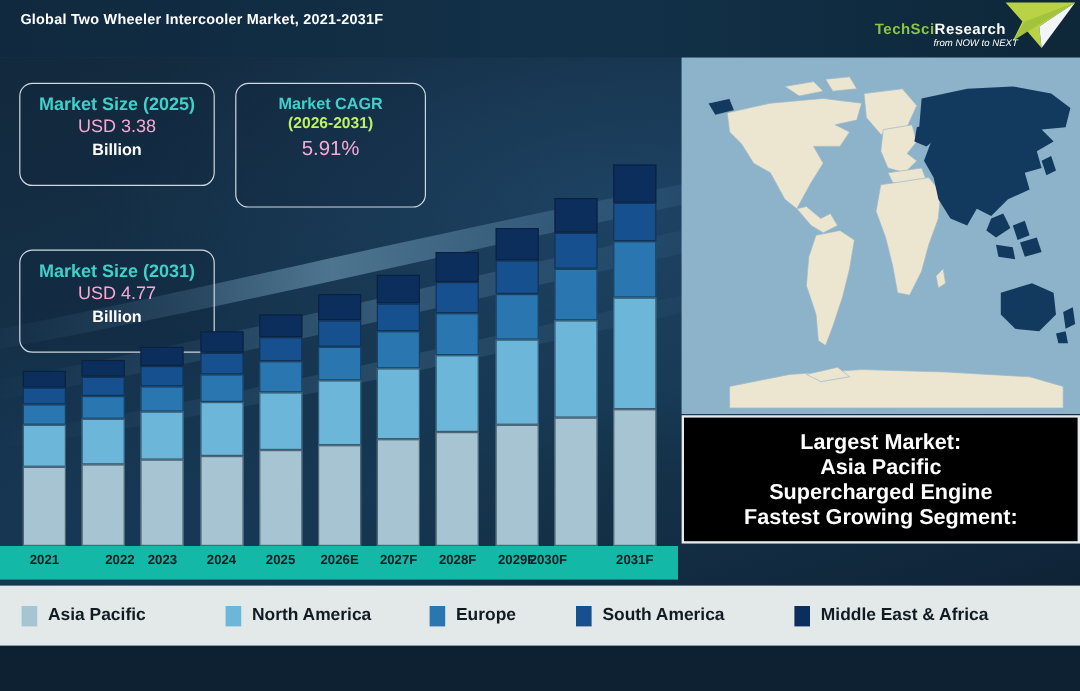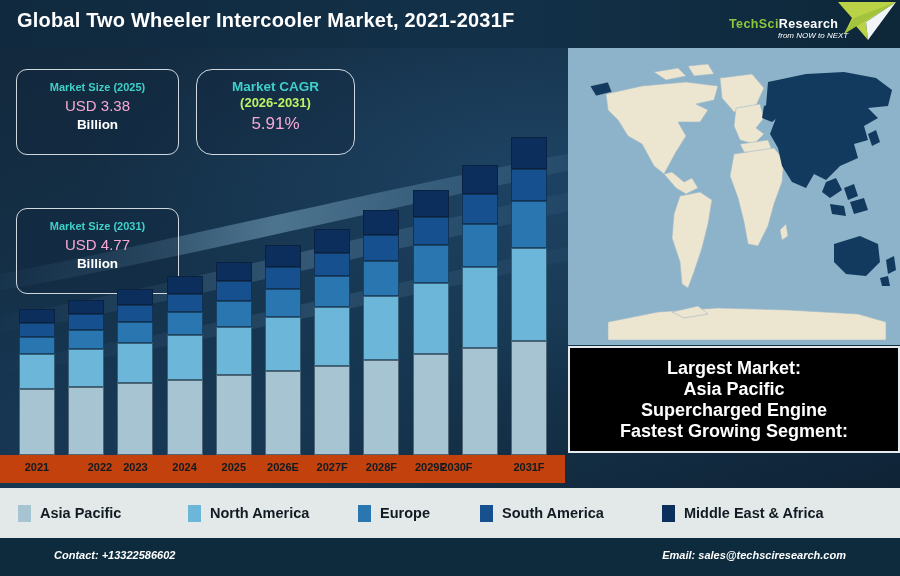--- a/index.html
+++ b/index.html
@@ -8,21 +8,21 @@
     width:900px;height:576px;overflow:hidden;
     font-family:"Liberation Sans", sans-serif;
     background:#0d2133;
   }
   #page{position:relative;width:900px;height:576px;overflow:hidden;background:#0d2133;}
 
   
   #header{position:absolute;left:0;top:0;width:900px;height:48px;
     background:linear-gradient(90deg,#10293e 0%,#123149 55%,#0e2739 100%);
     border-bottom:1px solid #1c3d56;}
-  #title{position:absolute;left:17px;top:9px;font-size:20px;font-weight:bold;color:#ffffff;
+  #title{position:absolute;left:17px;top:9px;font-size:12px;font-weight:bold;color:#ffffff;
     letter-spacing:.2px;white-space:nowrap;}
   
   #logo{position:absolute;right:0px;top:0px;width:182px;height:48px;overflow:hidden;}
   #logo svg{position:absolute;left:0;top:0;}
   .logo-txt{position:absolute;left:11px;top:17px;font-size:12.5px;font-weight:bold;
     letter-spacing:.4px;white-space:nowrap;font-family:"Liberation Sans",sans-serif;}
   .logo-txt .g{color:#8cc63e;}
   .logo-txt .w{color:#ffffff;}
   .logo-sub{position:absolute;left:60px;top:31px;font-size:8px;font-style:italic;color:#ffffff;
     white-space:nowrap;}
@@ -32,35 +32,35 @@
     background:
       radial-gradient(ellipse 620px 300px at 58% 28%, rgba(45,95,140,.38) 0%, rgba(45,95,140,0) 72%),
       radial-gradient(ellipse 500px 260px at 12% 88%, rgba(25,60,95,.45) 0%, rgba(25,60,95,0) 70%),
       linear-gradient(160deg,#13293d 0%,#143149 38%,#16364f 62%,#0f2336 100%);
     overflow:hidden;}
   .swoosh{position:absolute;pointer-events:none;}
 
   
   .infobox{position:absolute;border:1.4px solid #cfd8de;border-radius:11px;
     background:rgba(16,38,58,.30);text-align:center;box-sizing:border-box;}
-  .ib-head{color:#3fd0c9;font-size:11px;font-weight:bold;line-height:17px;}
+  .ib-head{color:#3fd0c9;font-size:15px;font-weight:bold;line-height:17px;}
   .ib-val{color:#f9a8d4;font-size:15px;font-weight:normal;line-height:20px;}
   .ib-unit{color:#ffffff;font-size:13.5px;font-weight:bold;line-height:18px;}
   #box-size2025{left:16px;top:69px;width:163px;height:86px;padding-top:9px;}
-  #box-cagr{left:196px;top:69px;width:159px;height:86px;padding-top:8px;border-radius:16px;}
+  #box-cagr{left:196px;top:69px;width:159px;height:104px;padding-top:8px;}
   #box-size2031{left:16px;top:164px;width:163px;height:86px;padding-top:9px;margin-top:44px;}
   #box-cagr .ib-head{font-size:13.5px;}
   #box-cagr .ib-sub{color:#bef264;font-size:13px;font-weight:bold;line-height:16px;}
   #box-cagr .ib-val{font-size:17px;margin-top:3px;}
 
   
   #chart{position:absolute;left:0;top:48px;width:565px;height:407px;}
   .bar{position:absolute;bottom:0;width:36px;}
   .seg{width:100%;box-sizing:border-box;border:.8px solid rgba(10,25,40,.55);}
-  #axis{position:absolute;left:0;top:455px;width:565px;height:28px;background:#c2410c;}
+  #axis{position:absolute;left:0;top:455px;width:565px;height:28px;background:#14b8a6;}
   .xlab{position:absolute;top:6px;font-size:11px;font-weight:bold;color:#101b22;
     text-align:center;white-space:nowrap;}
 
   
   #mappanel{position:absolute;left:568px;top:48px;width:332px;height:297px;overflow:hidden;
     background:#8cb3c9;}
   #mappanel svg{display:block;}
   
   #callout{position:absolute;left:568px;top:346px;width:332px;height:107px;background:#000000;
     border:2px solid #e6ebed;box-sizing:border-box;display:flex;flex-direction:column;
@@ -297,18 +297,14 @@
       <div class="lg-item" style="position: absolute; left: 662px;">
         <span class="lg-sw" style="background: rgb(12, 46, 92);"></span>
         <span class="lg-tx">Middle East &amp; Africa</span>
       </div>
       <div class="lg-item" style="position: absolute; left: 480px;">
         <span class="lg-sw" style="background: rgb(23, 80, 143);"></span>
         <span class="lg-tx">South America</span>
       </div>
     </div>
 
-  <div id="footer">
-    <div class="ft" id="ft-contact">Contact: +13322586602</div>
-    <div class="ft" id="ft-email">Email: sales@techsciresearch.com</div>
-  </div>
 
 </div>
 
 </body></html>

